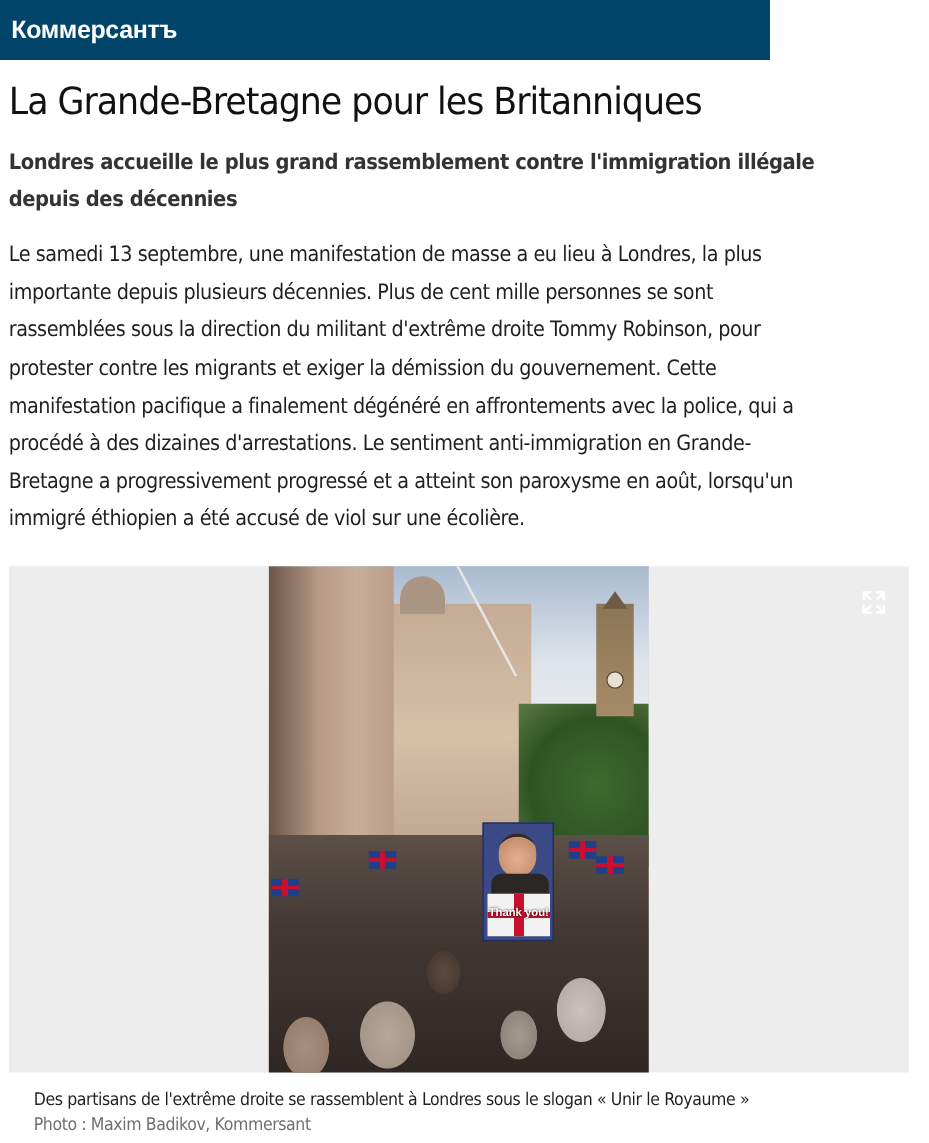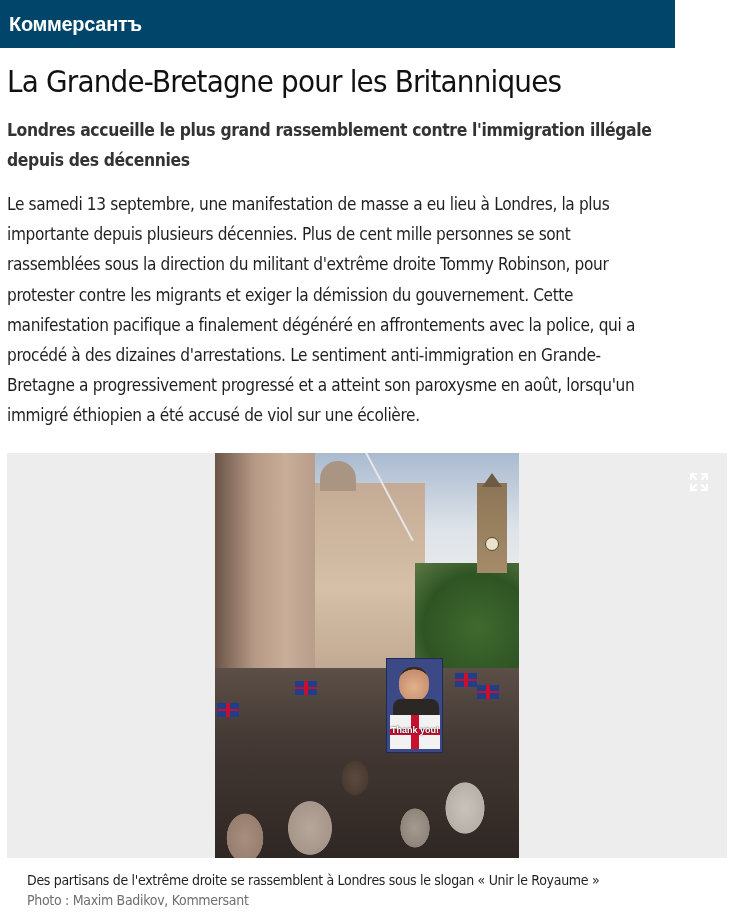--- a/index.html
+++ b/index.html
@@ -1,20 +1,20 @@
 <!DOCTYPE html>
 <html><head>
   <meta charset="utf-8">
   <style>
     * { margin: 0; padding: 0; box-sizing: border-box; }
     html, body { width: 743px; height: 914px; background: #ffffff; overflow: hidden; }
     body { font-family: "DejaVu Sans", sans-serif; color: #1a1a1a; }
 
     .topbar {
-      position: absolute; left: 0; top: 0; width: 675px; height: 48px;
+      position: absolute; left: 0; top: 0; width: 616px; height: 48px;
       background: #01466a;
     }
     .logo {
       position: absolute; left: 9px; top: 13px;
       font-family: "Liberation Sans", sans-serif; font-weight: bold;
       font-size: 20px; color: #ffffff; letter-spacing: -0.3px;
     }
 
     .title {
       position: absolute; left: 7px; top: 60px; width: 730px;

